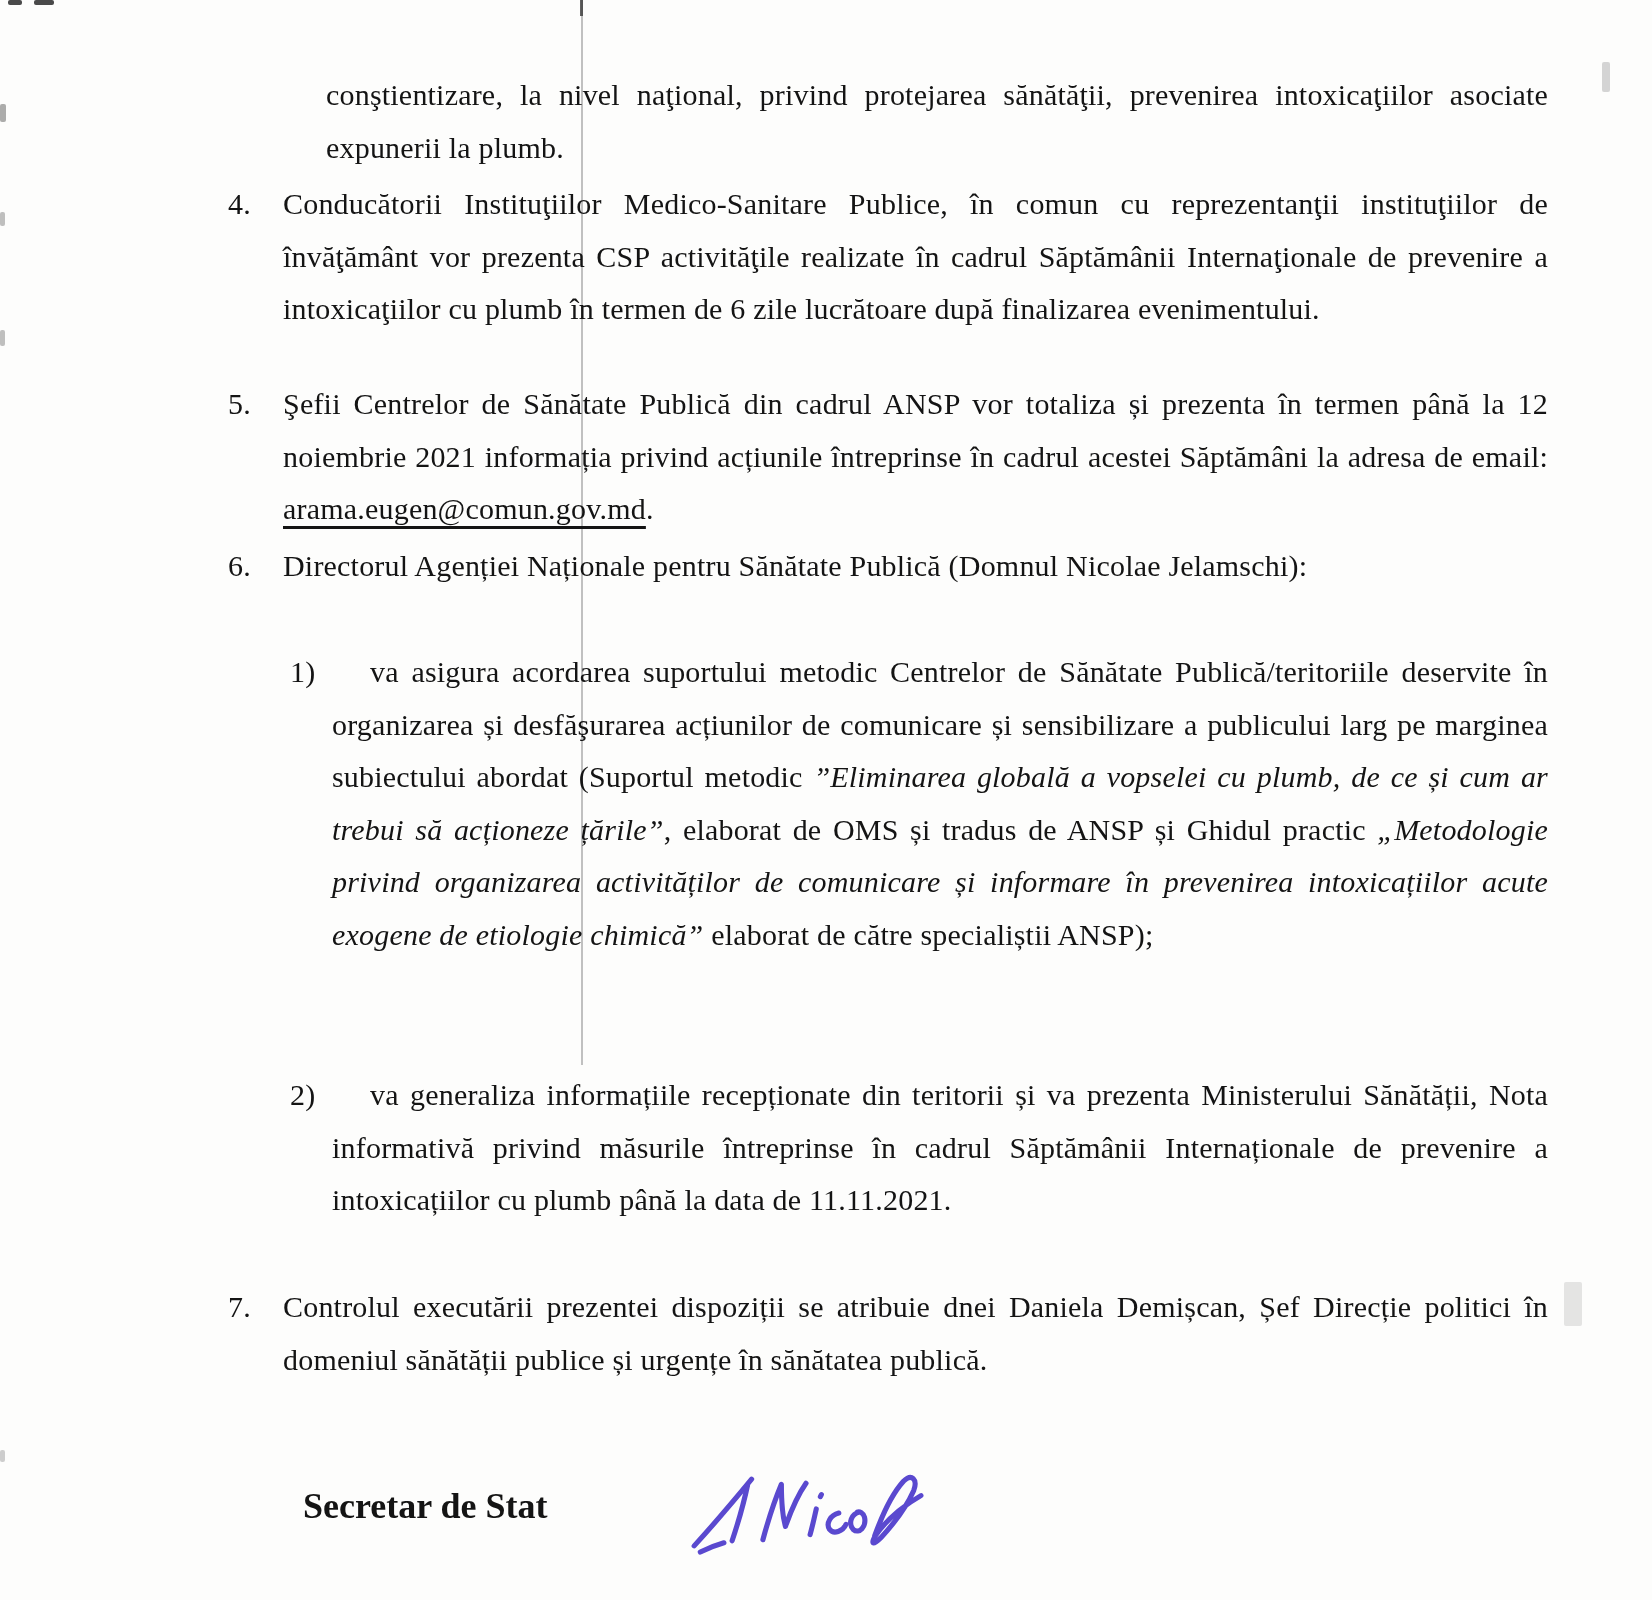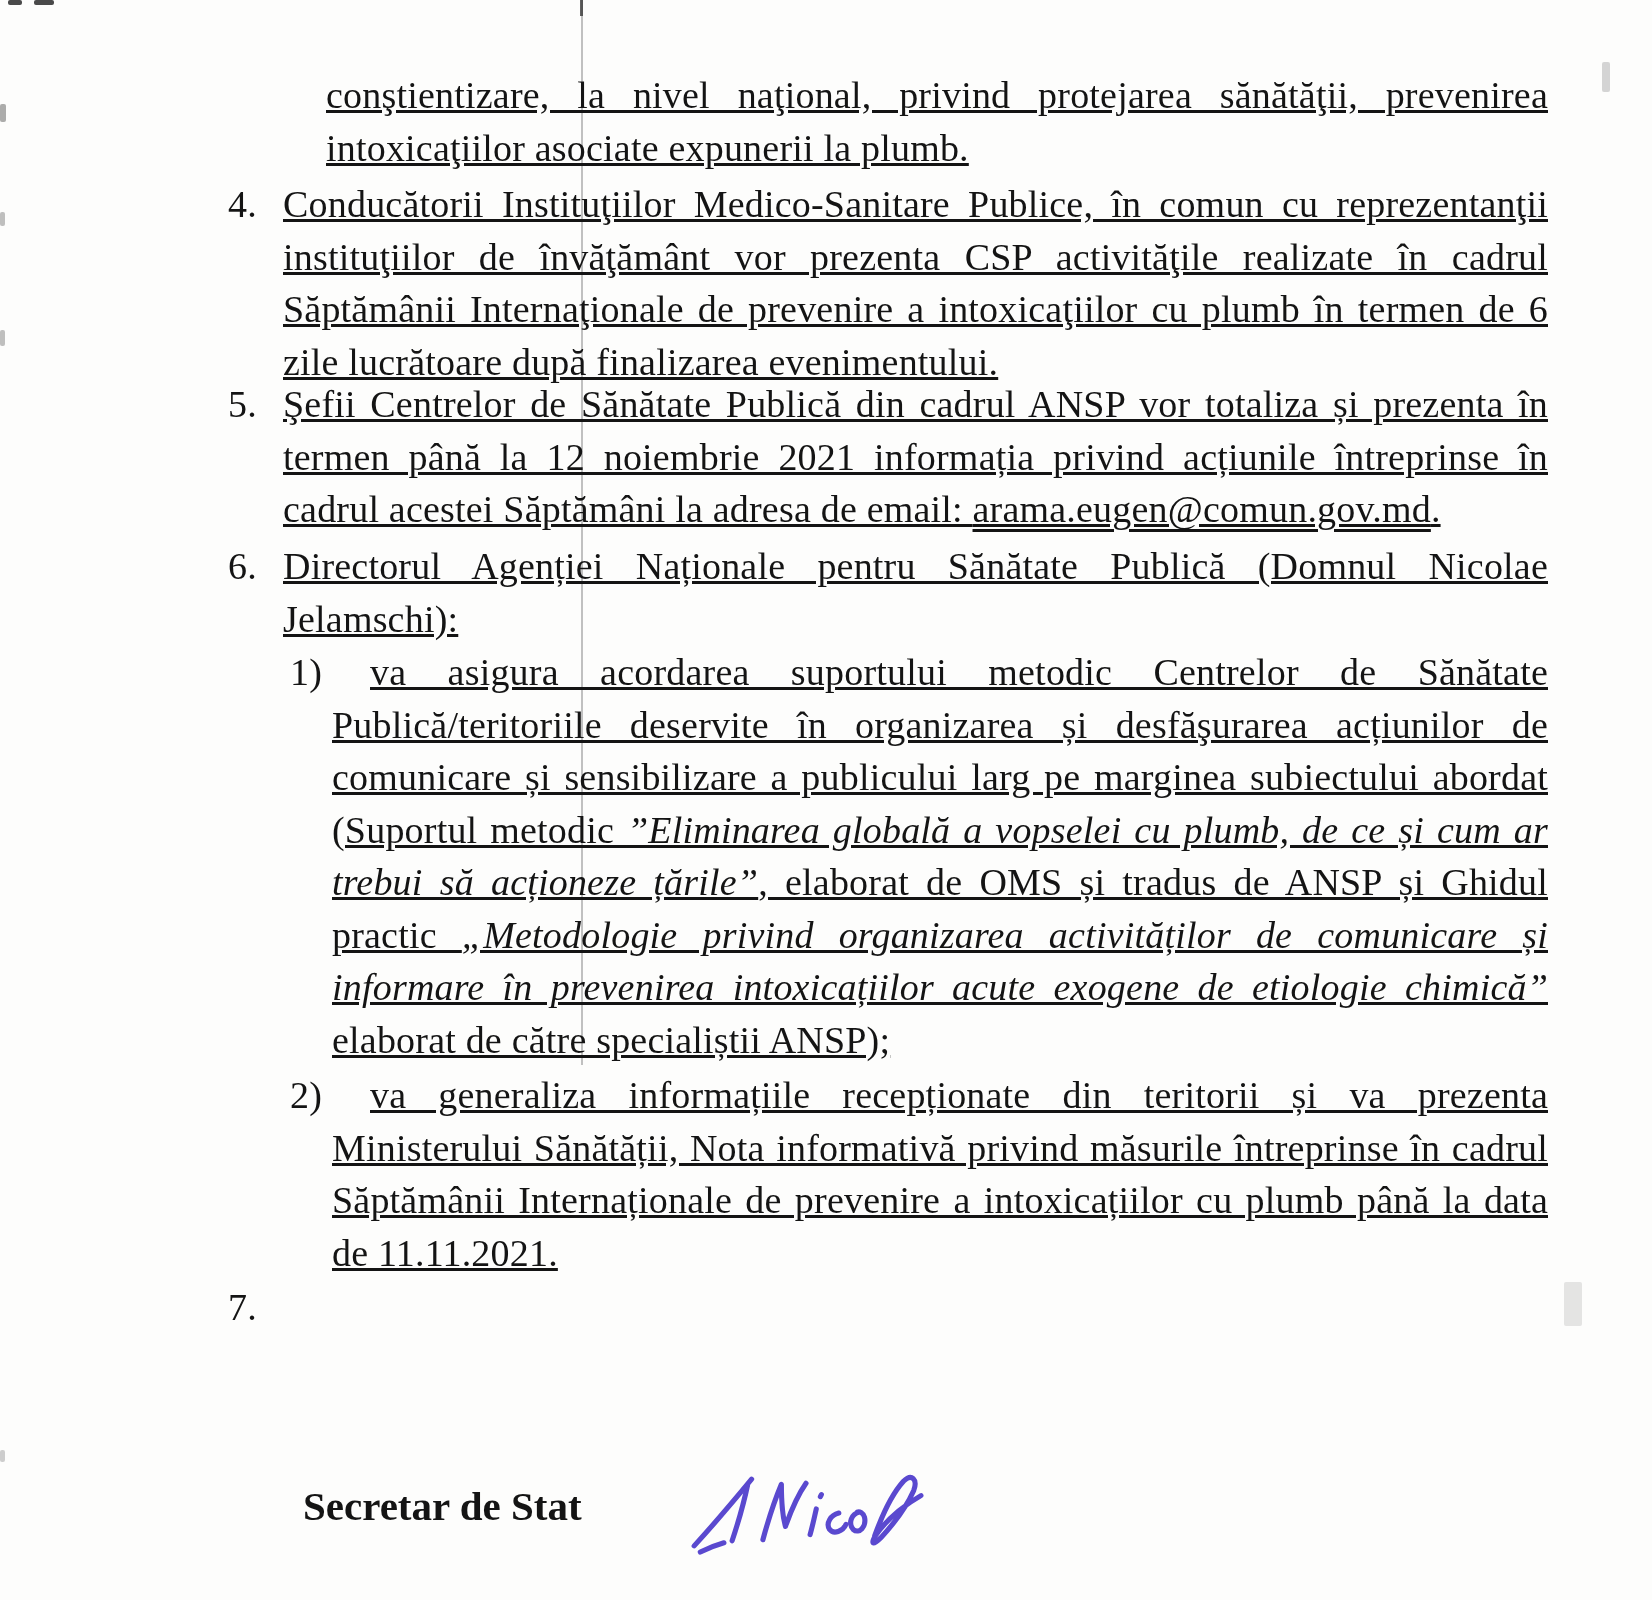--- a/index.html
+++ b/index.html
@@ -20,44 +20,43 @@
   .sp2{left:34px;top:0;width:20px;height:5px;}
   .sp3{left:0;top:104px;width:6px;height:18px;opacity:.45;}
   .sp4{left:0;top:212px;width:5px;height:14px;opacity:.35;}
   .sp5{left:0;top:330px;width:5px;height:16px;opacity:.35;}
   .sp6{left:1602px;top:62px;width:8px;height:30px;background:#c9c9c9;opacity:.8;}
   .sp7{left:1564px;top:1282px;width:18px;height:44px;background:#d8d8d8;opacity:.7;}
   .sp8{left:0;top:1450px;width:5px;height:12px;background:#c0c0c0;opacity:.8;}
 
   .txt{
     position:absolute;
-    font-size:38px;
+    font-size:30px;
     line-height:52.5px;
     text-align:justify;
     text-align-last:left;
     letter-spacing:.2px;
-    text-decoration:underline;
   }
   .cont{left:326px;top:69px;width:1222px;}
   .item{left:283px;width:1265px;}
   .item .num{position:absolute;left:-55px;top:0;width:50px;text-align:left;}
   .sub{left:332px;width:1216px;text-indent:38px;}
   .sub .num{position:absolute;left:-42px;top:0;width:50px;text-align:left;text-indent:0;}
   .i4{top:178px;}
   .i5{top:378px;}
   .i6{top:540px;}
   .s1{top:646px;}
   .s2{top:1069px;}
   .i7{top:1281px;}
   .it{font-style:italic;}
   .u{text-decoration:underline;text-decoration-thickness:3px;text-underline-offset:7px;}
 
   .sign-label{
     position:absolute;top:1483px;
-    font-size:41px;font-weight:bold;line-height:46px;white-space:nowrap;
+    font-size:36px;font-weight:bold;line-height:46px;white-space:nowrap;
   }
   .role{left:303px;}
   .name{left:1055px;}
   .sig{position:absolute;left:688px;top:1458px;width:236px;height:106px;}
 </style>
 </head>
 <body>
 
 <div class="page">
 
@@ -88,21 +87,21 @@
 
   <div class="txt sub s1">
     <span class="num">1)</span><span>va asigura acordarea suportului metodic Centrelor de Sănătate Publică/teritoriile deservite în organizarea și desfăşurarea acțiunilor de comunicare și sensibilizare a publicului larg pe marginea subiectului abordat (Suportul metodic </span><span class="it">”Eliminarea globală a vopselei cu plumb, de ce și cum ar trebui să acționeze țările”</span><span>, elaborat de OMS și tradus de ANSP și Ghidul practic </span><span class="it">„Metodologie privind organizarea activităților de comunicare și informare în prevenirea intoxicațiilor acute exogene de etiologie chimică”</span><span> elaborat de către specialiștii ANSP);</span>
   </div>
 
   <div class="txt sub s2">
     <span class="num">2)</span><span>va generaliza informațiile recepționate din teritorii și va prezenta Ministerului Sănătății, Nota informativă privind măsurile întreprinse în cadrul Săptămânii Internaționale de prevenire a intoxicațiilor cu plumb până la data de 11.11.2021.</span>
   </div>
 
   <div class="txt item i7">
-    <span class="num">7.</span>
+    <span class="num">7.</span><span>Controlul executării prezentei dispoziții se atribuie dnei Daniela Demișcan, Șef Direcție politici în domeniul sănătății publice și urgențe în sănătatea publică.</span>
   </div>
 
   <div class="sign-label role">Secretar de Stat</div>
 
   <svg class="sig" viewBox="0 0 230 100">
     <g fill="none" stroke="#5a49cf" stroke-width="5" stroke-linecap="round" stroke-linejoin="round">
       <path d="M6,84 C26,62 48,36 62,19"></path>
       <path d="M58,25 C54,44 48,64 43,79"></path>
       <path d="M12,90 C20,86 28,83 35,81"></path>
       <path d="M73,78 C80,52 86,36 91,24 C91,40 92,55 95,65 C101,48 108,33 115,23"></path>

